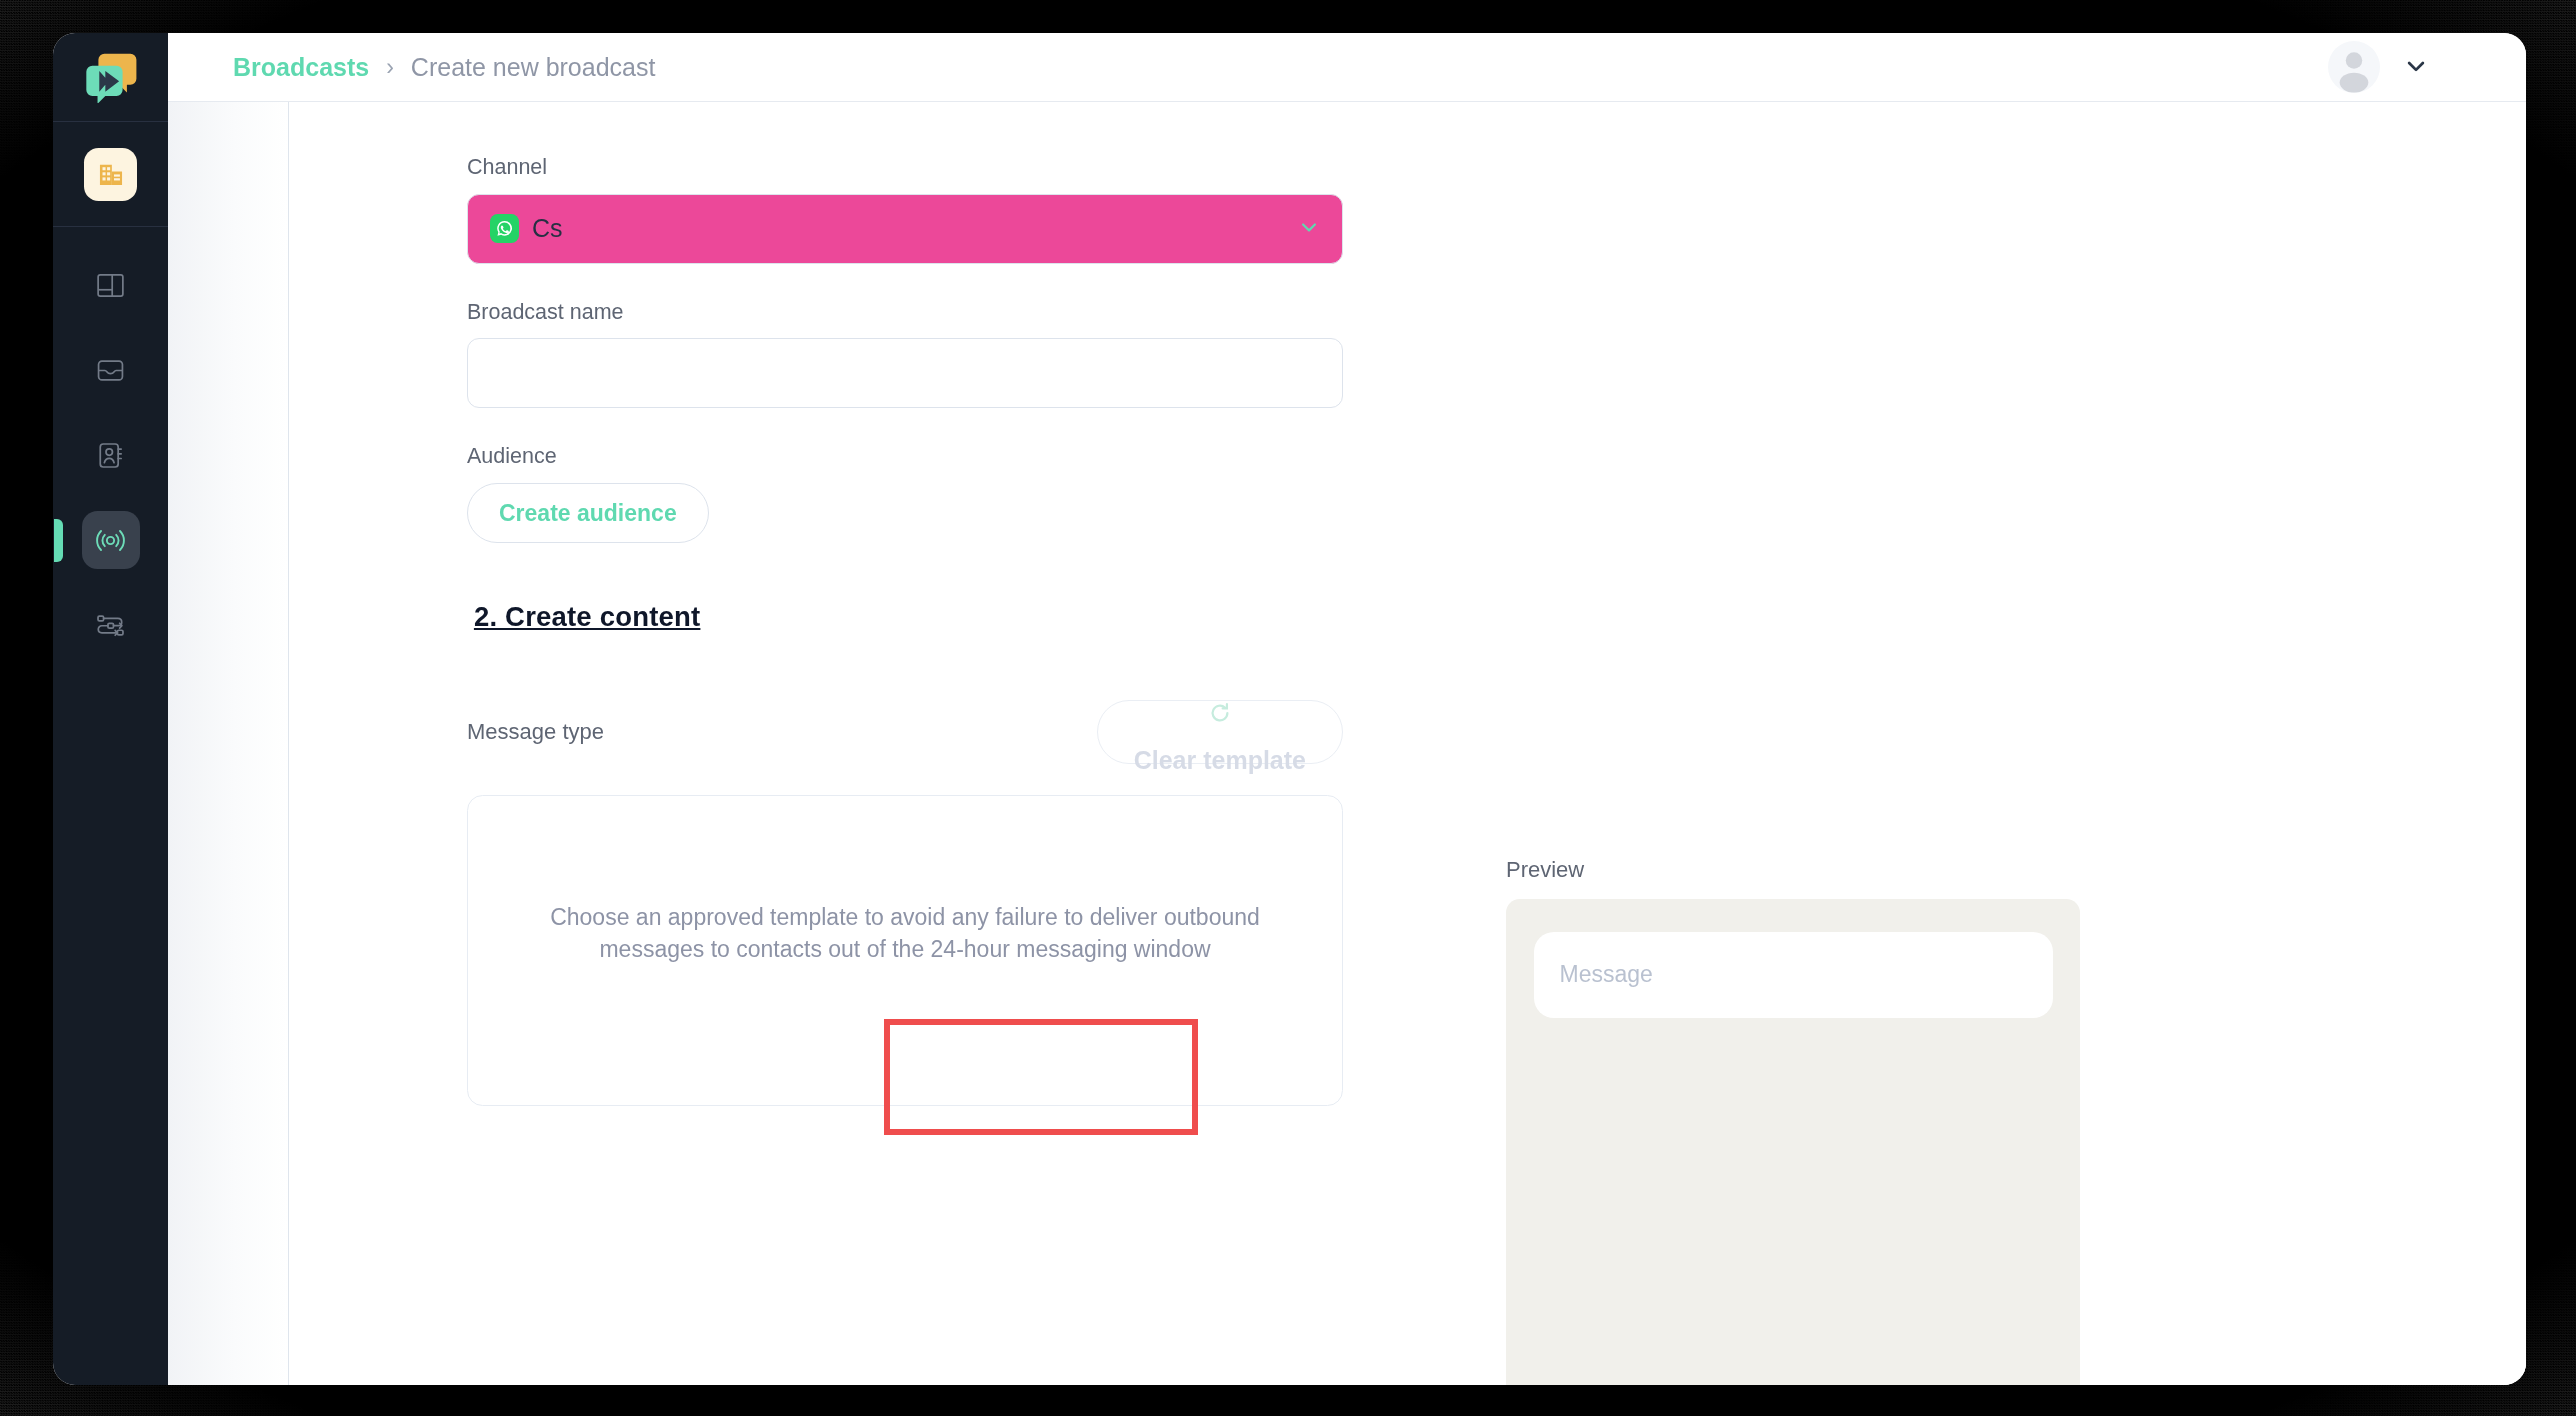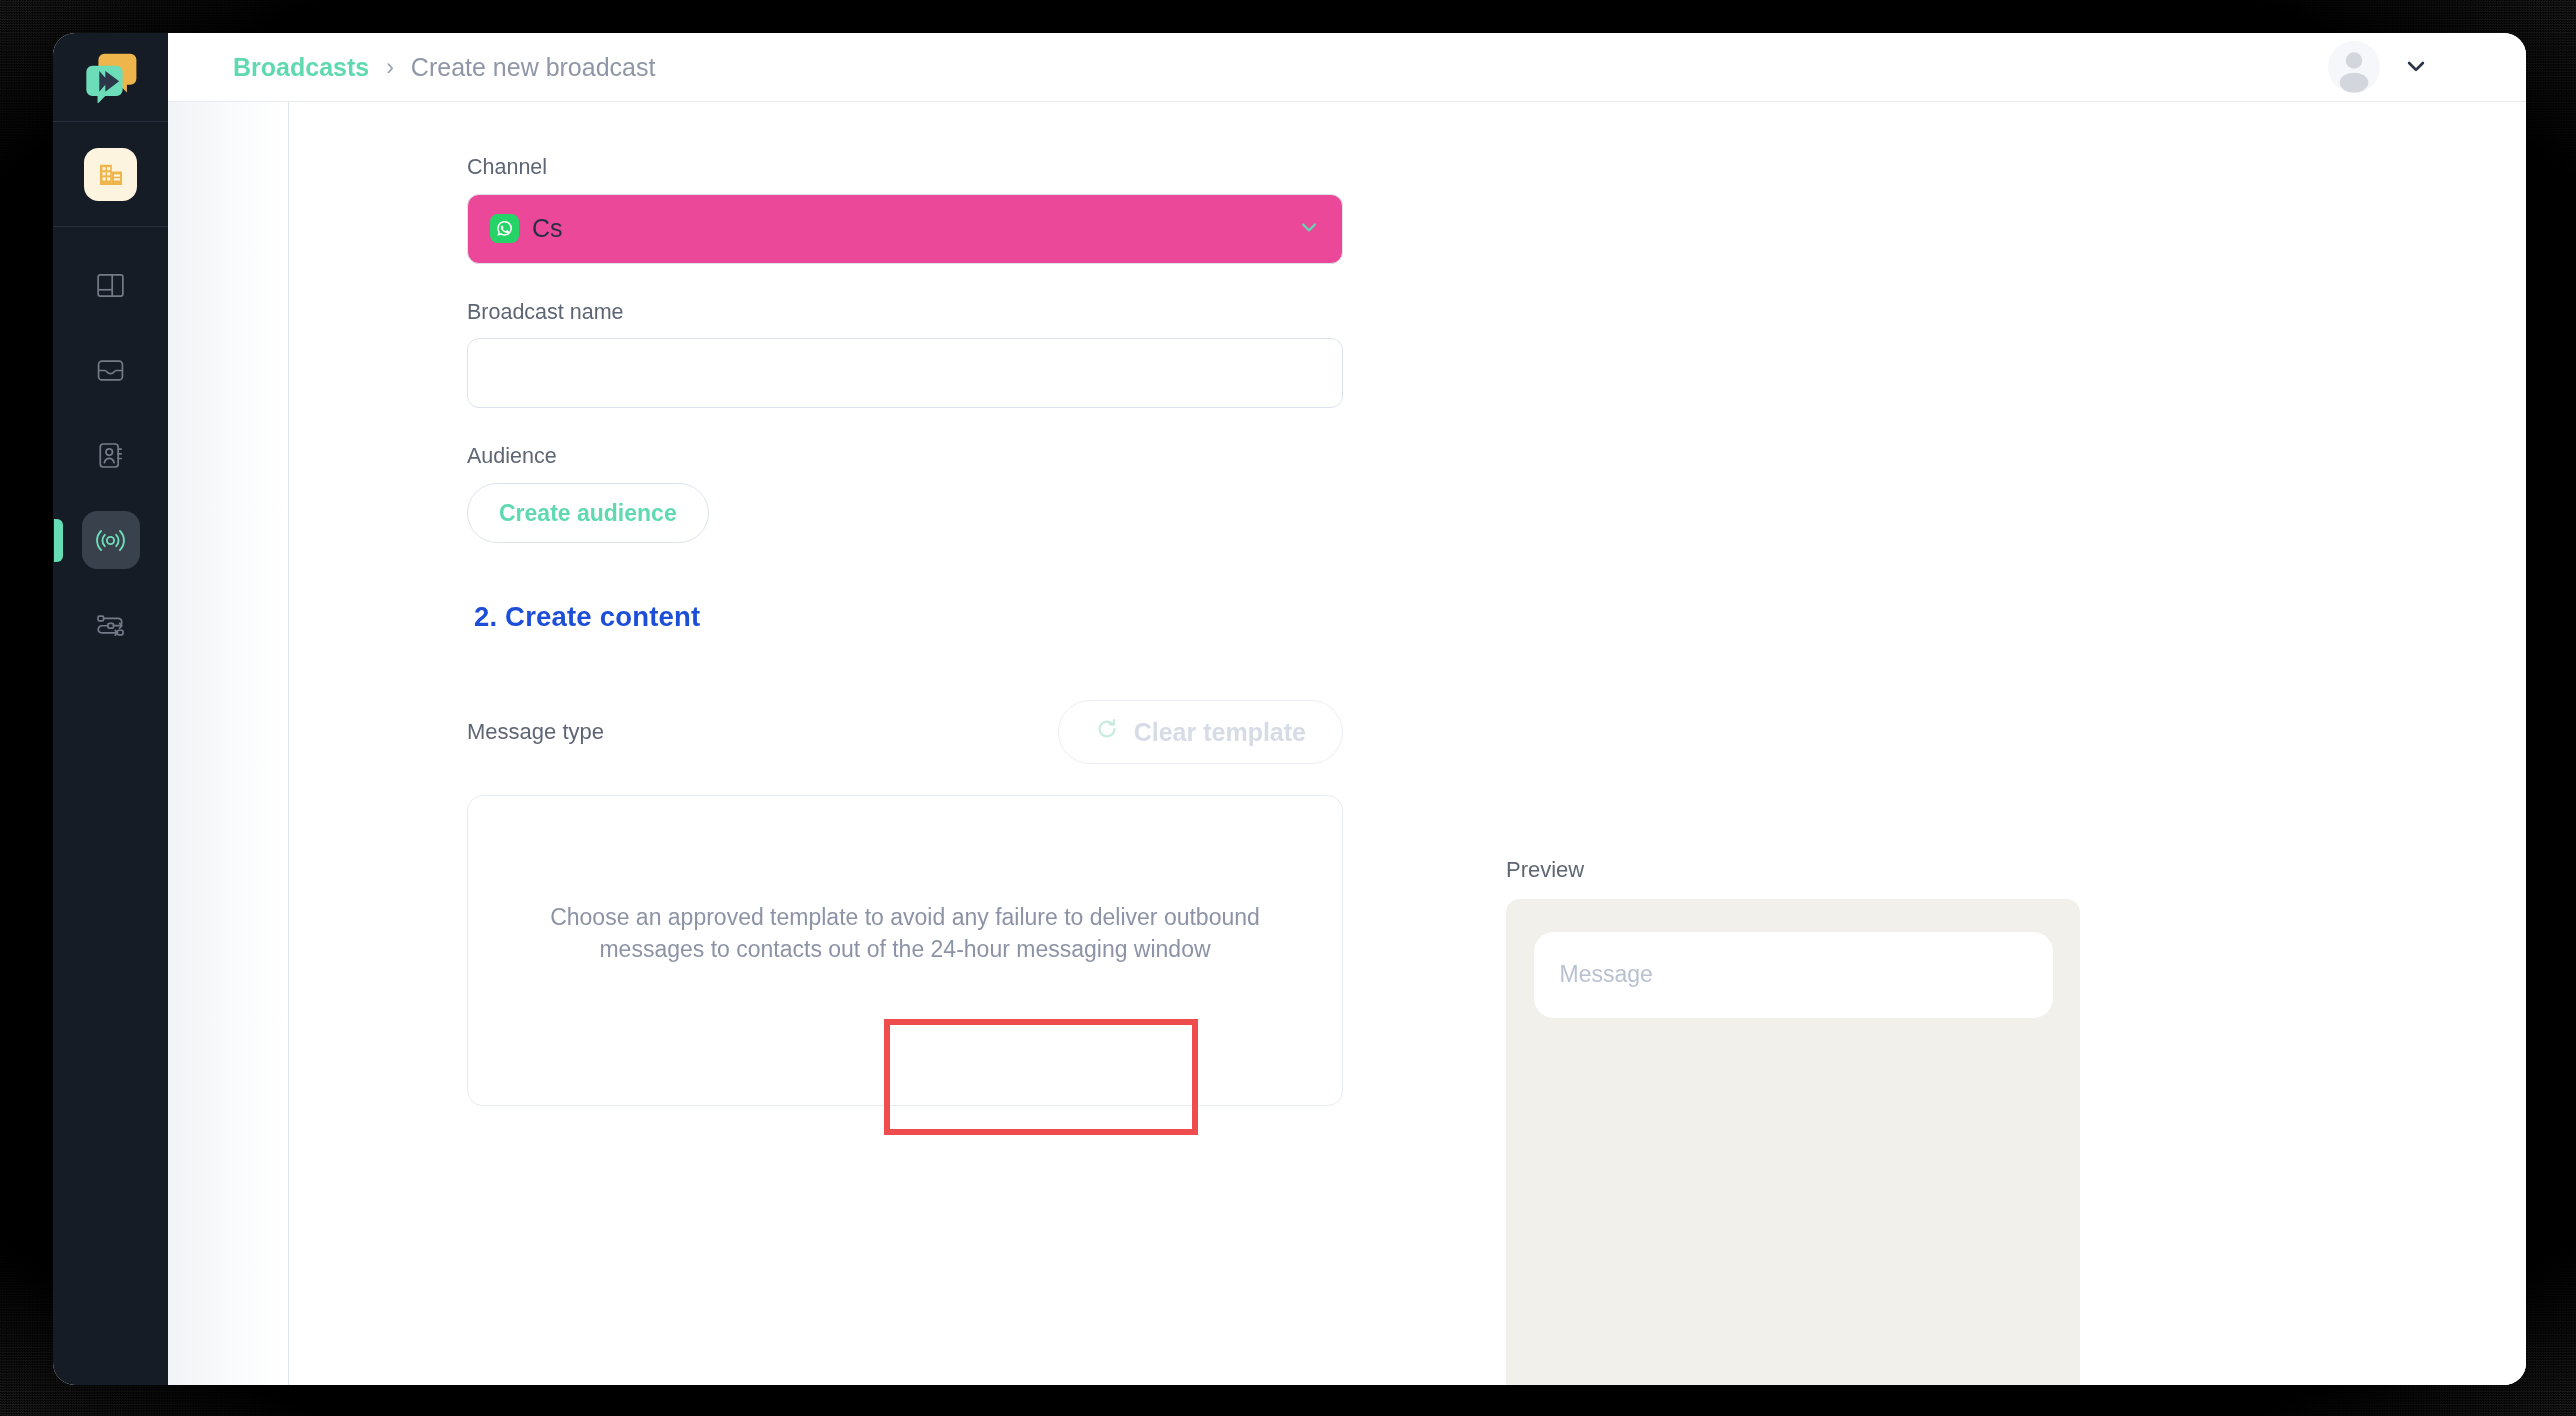--- a/index.html
+++ b/index.html
@@ -242,23 +242,24 @@
     font-weight: 600;
     font-family: "Liberation Sans", sans-serif;
     cursor: pointer;
     display: inline-flex;
     align-items: center;
   }
 
   .section-heading {
     font-size: 27.5px;
     font-weight: 700;
-    color: #1d4ed8;
+    color: #0f172a;
     margin: 58px 0 0 6.9px;
     letter-spacing: 0.2px;
+    text-decoration: underline;
   }
 
   .msgtype-row {
     margin-top: 67px;
     width: 876px;
     display: flex;
     align-items: center;
     justify-content: space-between;
   }
   .msgtype-label { font-size: 22px; color: #5e6573; }
@@ -270,20 +271,21 @@
     border-radius: 32px;
     background: #fff;
     display: inline-flex;
     align-items: center;
     gap: 15px;
     font-size: 25px;
     font-weight: 600;
     color: #d6dbe6;
     font-family: "Liberation Sans", sans-serif;
     cursor: not-allowed;
+    flex-direction: column;
   }
 
   .template-card {
     margin-top: 31px;
     width: 876px;
     height: 311px;
     border: 0.9px solid #e7ecf3;
     border-radius: 15.5px;
     display: flex;
     flex-direction: column;

